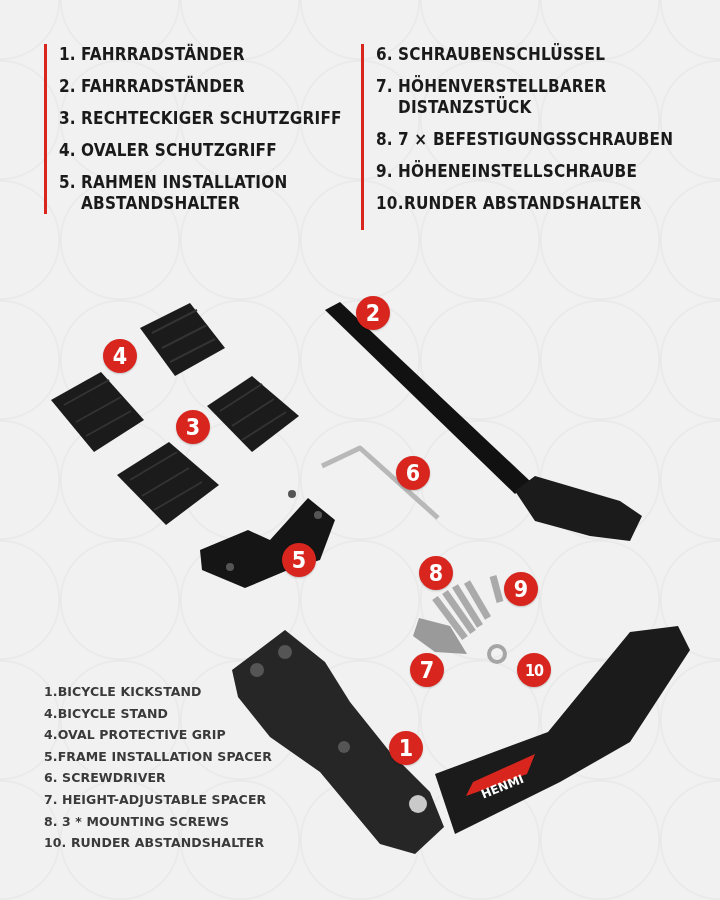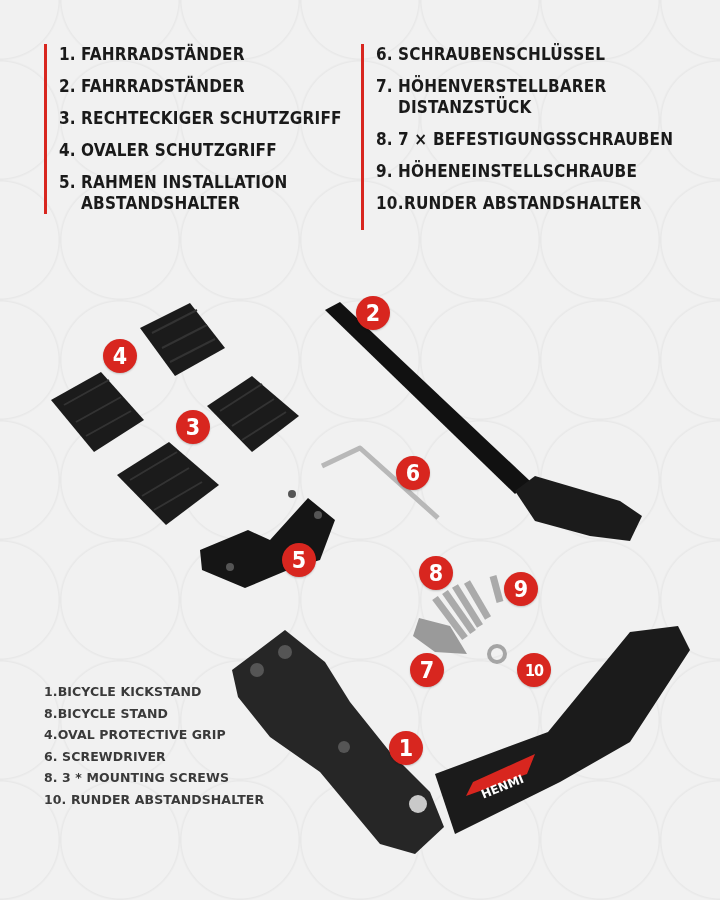--- a/index.html
+++ b/index.html
@@ -170,18 +170,20 @@
 <div class="badge" style="left:103px;top:339px">4</div>
 <div class="badge" style="left:282px;top:543px">5</div>
 <div class="badge" style="left:396px;top:456px">6</div>
 <div class="badge" style="left:410px;top:653px">7</div>
 <div class="badge" style="left:419px;top:556px">8</div>
 <div class="badge" style="left:504px;top:572px">9</div>
 <div class="badge wide" style="left:517px;top:653px">10</div>
 
 <div class="bottom-list">
   <div class="bitem">1.BICYCLE KICKSTAND</div>
-  <div class="bitem">8.BICYCLE STAND</div>
+  <div class="bitem">4.BICYCLE STAND</div>
   <div class="bitem">4.OVAL PROTECTIVE GRIP</div>
+  <div class="bitem">5.FRAME INSTALLATION SPACER</div>
   <div class="bitem">6. SCREWDRIVER</div>
+  <div class="bitem">7. HEIGHT-ADJUSTABLE SPACER</div>
   <div class="bitem">8. 3 * MOUNTING SCREWS</div>
   <div class="bitem">10. RUNDER ABSTANDSHALTER</div>
 </div>
 
 </body></html>

